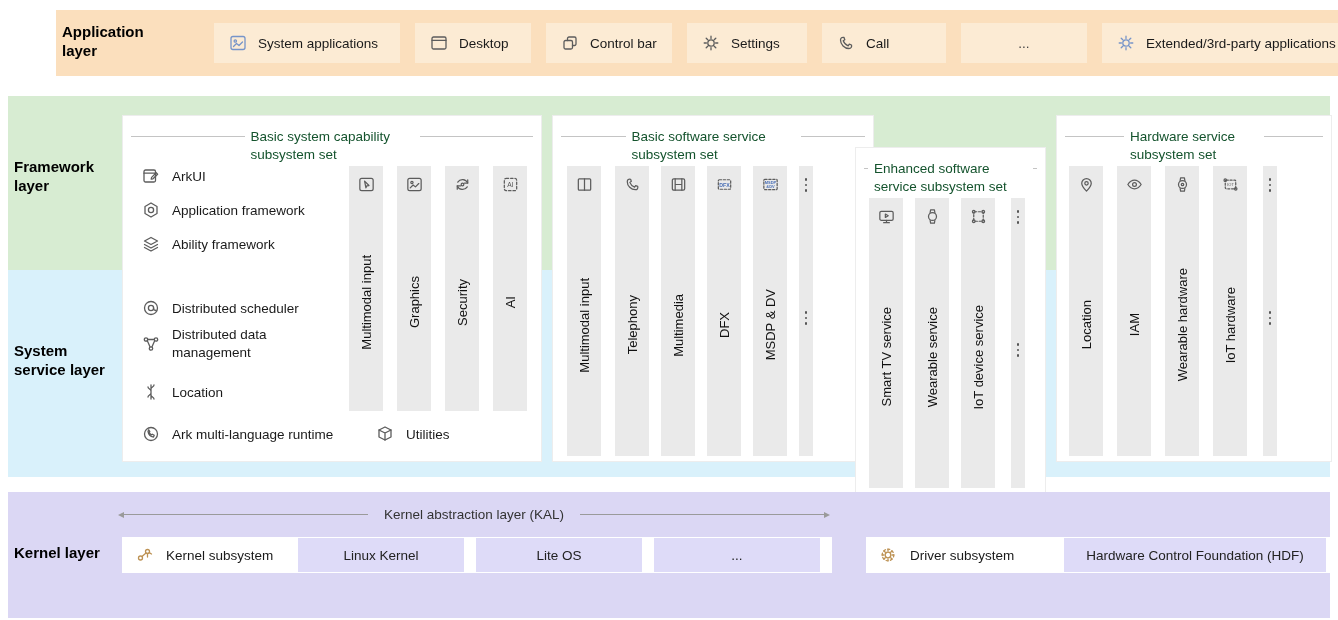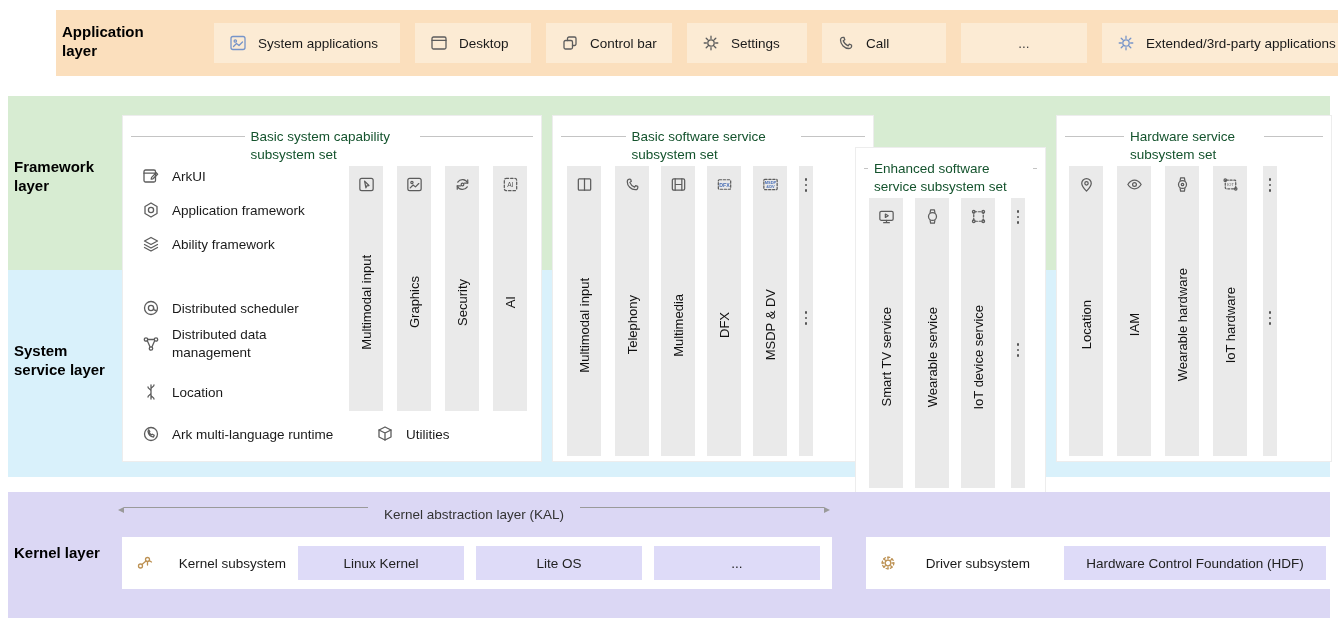--- a/index.html
+++ b/index.html
@@ -41,27 +41,27 @@
 
   .bar { position:absolute; width:34px; background:#eaeaea; display:flex; flex-direction:column; align-items:center; padding-top:9px; }
   .blabel { margin:auto; writing-mode:vertical-rl; transform:rotate(180deg); font-size:13px; color:#111; white-space:nowrap; }
 
   .vdots { position:absolute; width:14px; background:#eaeaea; display:flex; flex-direction:column; align-items:center; padding:12px 0; }
   .dgroup { display:flex; flex-direction:column; gap:3px; }
   .dg2 { margin:auto 0; }
   .dot { width:2.5px; height:2.5px; border-radius:50%; background:#555; }
 
   
-  .kal-row { position:absolute; left:110px; top:15px; width:712px; display:flex; align-items:flex-start; }
+  .kal-row { position:absolute; left:110px; top:15px; width:712px; display:flex; align-items:center; }
   .kal-line { flex:1; height:1px; background:#9a9a9a; }
   .kal-text { padding:0 16px; font-size:13.5px; color:#333; white-space:nowrap; }
   .kal-arrow-l { width:0;height:0;border-top:3.5px solid transparent;border-bottom:3.5px solid transparent;border-right:6px solid #9a9a9a; }
   .kal-arrow-r { width:0;height:0;border-top:3.5px solid transparent;border-bottom:3.5px solid transparent;border-left:6px solid #9a9a9a; }
 
-  .kbox { position:absolute; top:45px; height:52px; background:#fff; display:flex; align-items:center; gap:12px; padding:0 12px;text-align:right; }
+  .kbox { position:absolute; top:45px; height:36px; background:#fff; display:flex; align-items:center; gap:12px; padding:0 12px; }
   .kboxA { left:114px; width:710px; }
   .kboxB { left:850px; width:472px;margin-left:8px; }
   .ksub-label { width:120px; font-size:13.5px; white-space:nowrap; }
   .kitem { height:34px; background:#dedbf8; display:flex; align-items:center; justify-content:center; font-size:13.5px; color:#222; }
   .kboxA .kitem { flex:1; }
   .kitem.hdf { width:262px; margin-left:auto; }
 
   
   .ic { width:20px; height:20px; fill:none; stroke:#5c5c5c; stroke-width:1.3; stroke-linecap:round; stroke-linejoin:round; flex:none; }
   .bic { width:19px; height:19px; }

